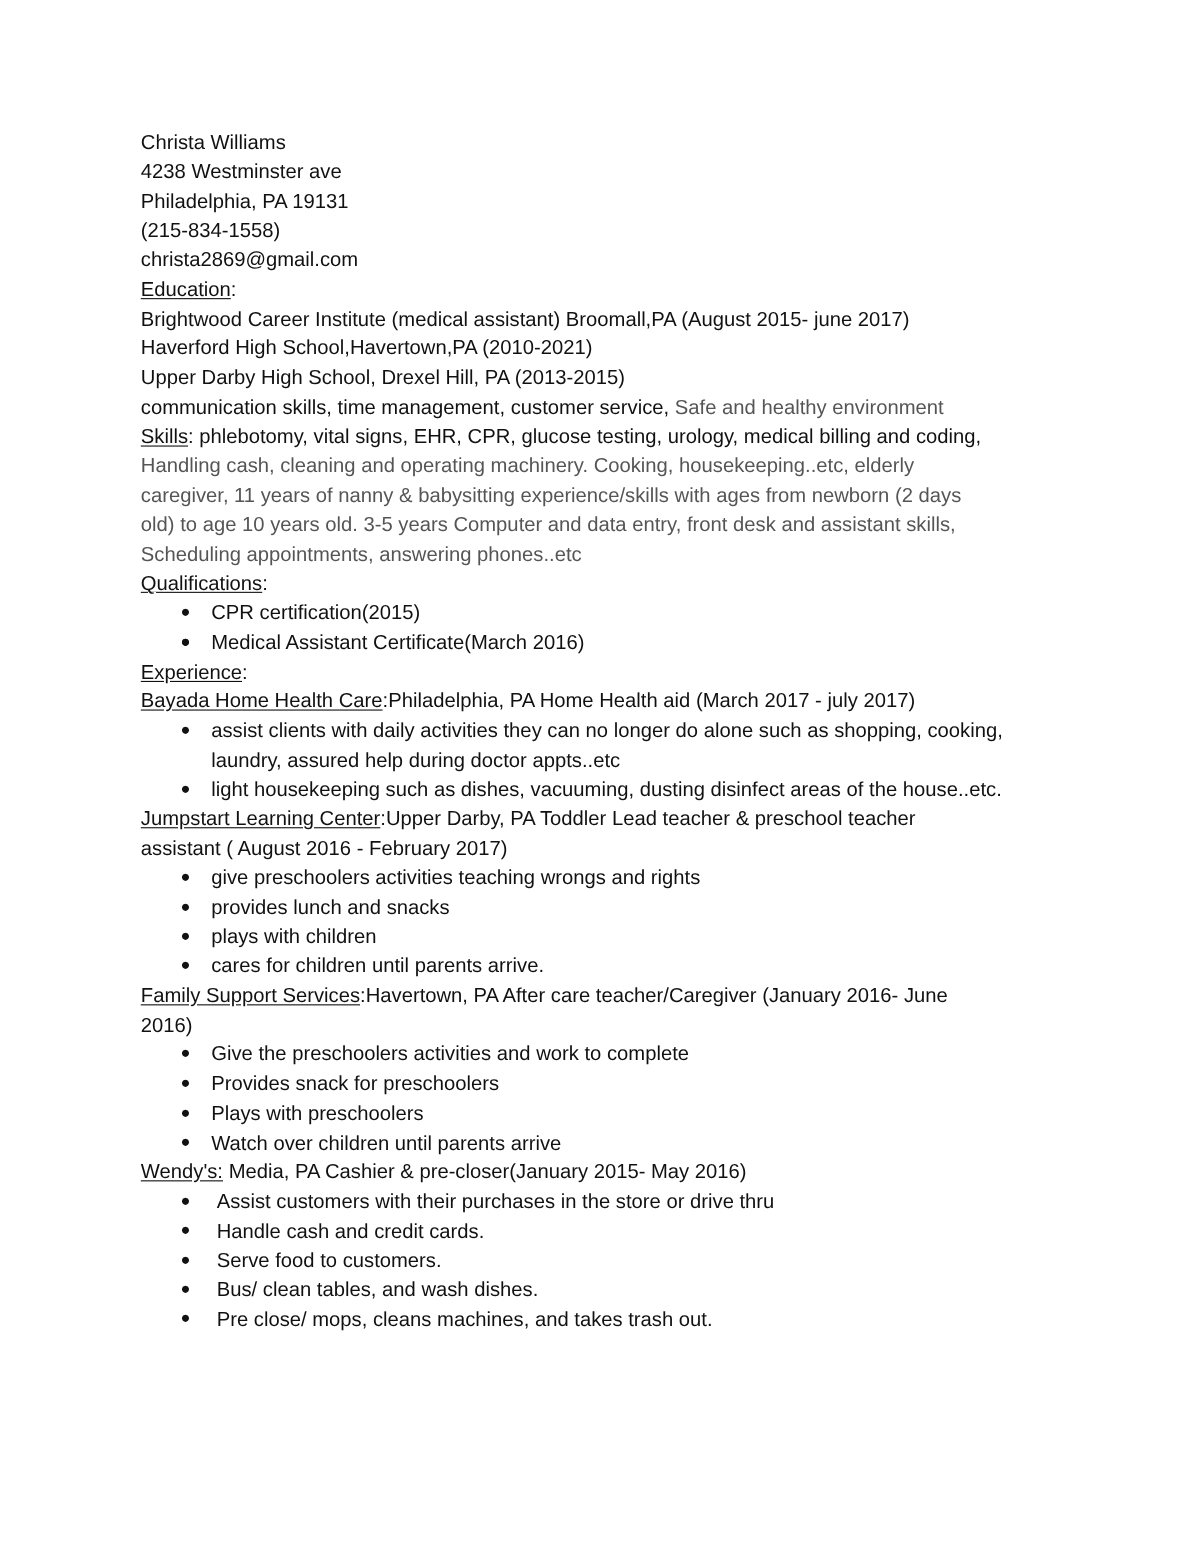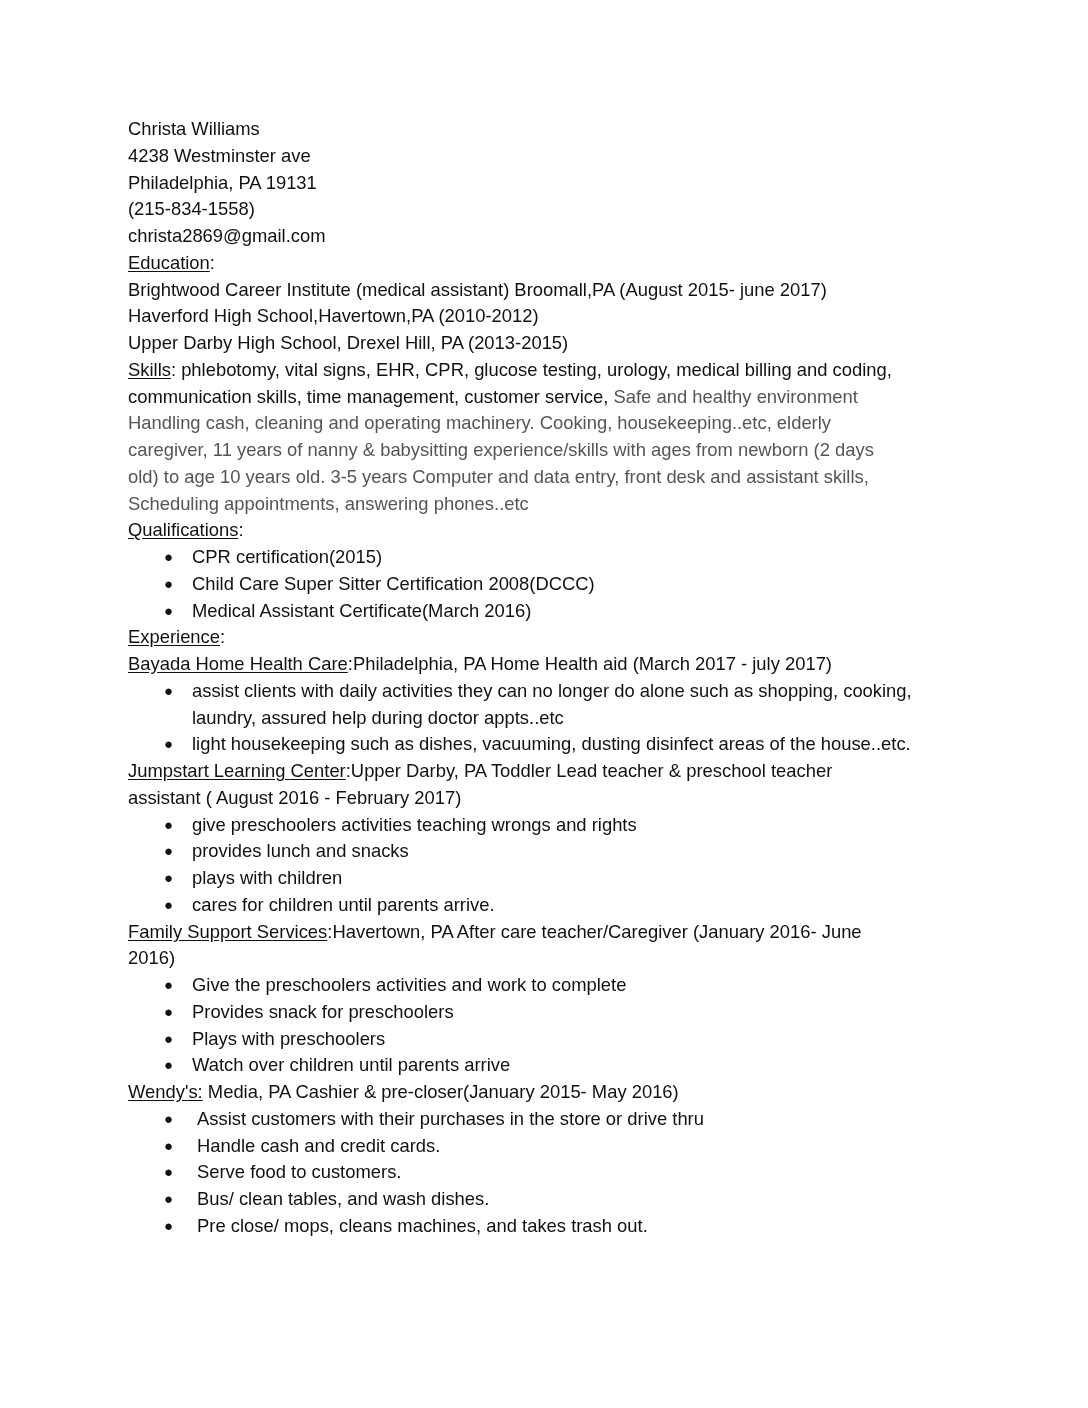--- a/index.html
+++ b/index.html
@@ -22,34 +22,34 @@
 
 <div class="page">
   <div class="line">Christa Williams</div>
   <div class="line">4238 Westminster ave</div>
   <div class="line">Philadelphia, PA 19131</div>
   <div class="line">(215-834-1558)</div>
   <div class="line">christa2869@gmail.com</div>
 
   <div class="line"><span class="u">Education</span><span>:</span></div>
   <div class="line">Brightwood Career Institute (medical assistant) Broomall,PA (August 2015- june 2017)</div>
-  <div class="line">Haverford High School,Havertown,PA (2010-2012)</div>
+  <div class="line">Haverford High School,Havertown,PA (2010-2021)</div>
   <div class="line">Upper Darby High School, Drexel Hill, PA (2013-2015)</div>
 
+  <div class="line"><span>communication skills, time management, customer service, </span><span class="gray">Safe and healthy environment</span></div>
   <div class="line"><span class="u">Skills</span><span>: phlebotomy, vital signs, EHR, CPR, glucose testing, urology, medical billing and coding,</span></div>
-  <div class="line"><span>communication skills, time management, customer service, </span><span class="gray">Safe and healthy environment</span></div>
   <div class="line gray">Handling cash, cleaning and operating machinery. Cooking, housekeeping..etc, elderly</div>
   <div class="line gray">caregiver, 11 years of nanny &amp; babysitting experience/skills with ages from newborn (2 days</div>
   <div class="line gray">old) to age 10 years old. 3-5 years Computer and data entry, front desk and assistant skills,</div>
   <div class="line gray">Scheduling appointments, answering phones..etc</div>
 
   <div class="line"><span class="u">Qualifications</span><span>:</span></div>
   <ul>
     <li class="line"><span class="bullet">●</span><span>CPR certification(2015)</span></li>
-    <li class="line"><span class="bullet">●</span><span>Child Care Super Sitter Certification 2008(DCCC)</span></li>
+    <li class="line"><span class="bullet">●</span></li>
     <li class="line"><span class="bullet">●</span><span>Medical Assistant Certificate(March 2016)</span></li>
   </ul>
 
   <div class="line"><span class="u">Experience</span><span>:</span></div>
 
   <div class="line"><span class="u">Bayada Home Health Care</span><span>:Philadelphia, PA Home Health aid (March 2017 - july 2017)</span></div>
   <ul>
     <li>
         <span class="bullet">●</span>
         <div class="line">assist clients with daily activities they can no longer do alone such as shopping, cooking,</div>

